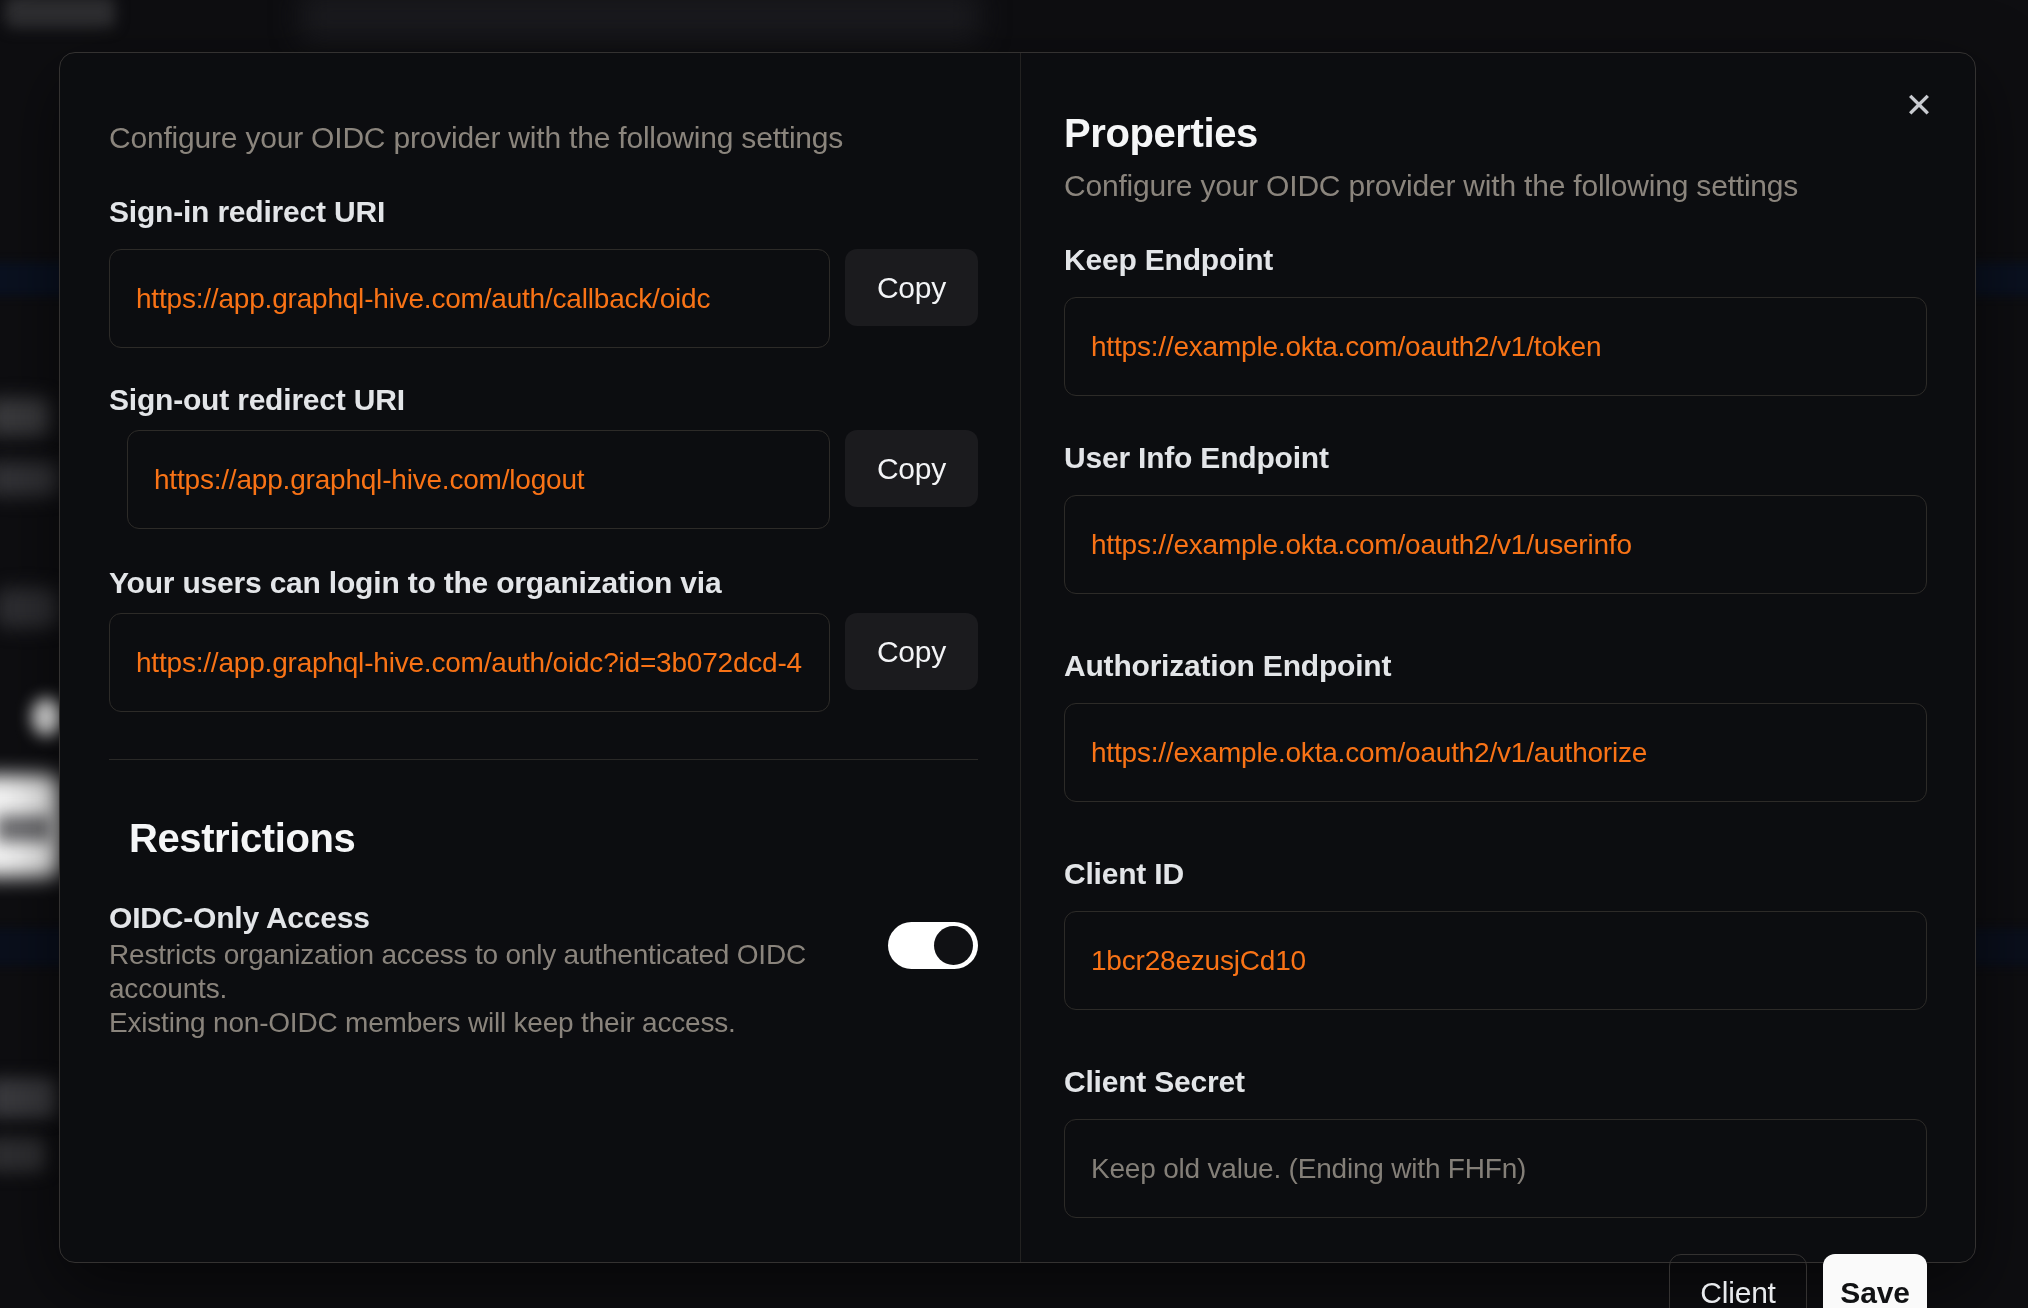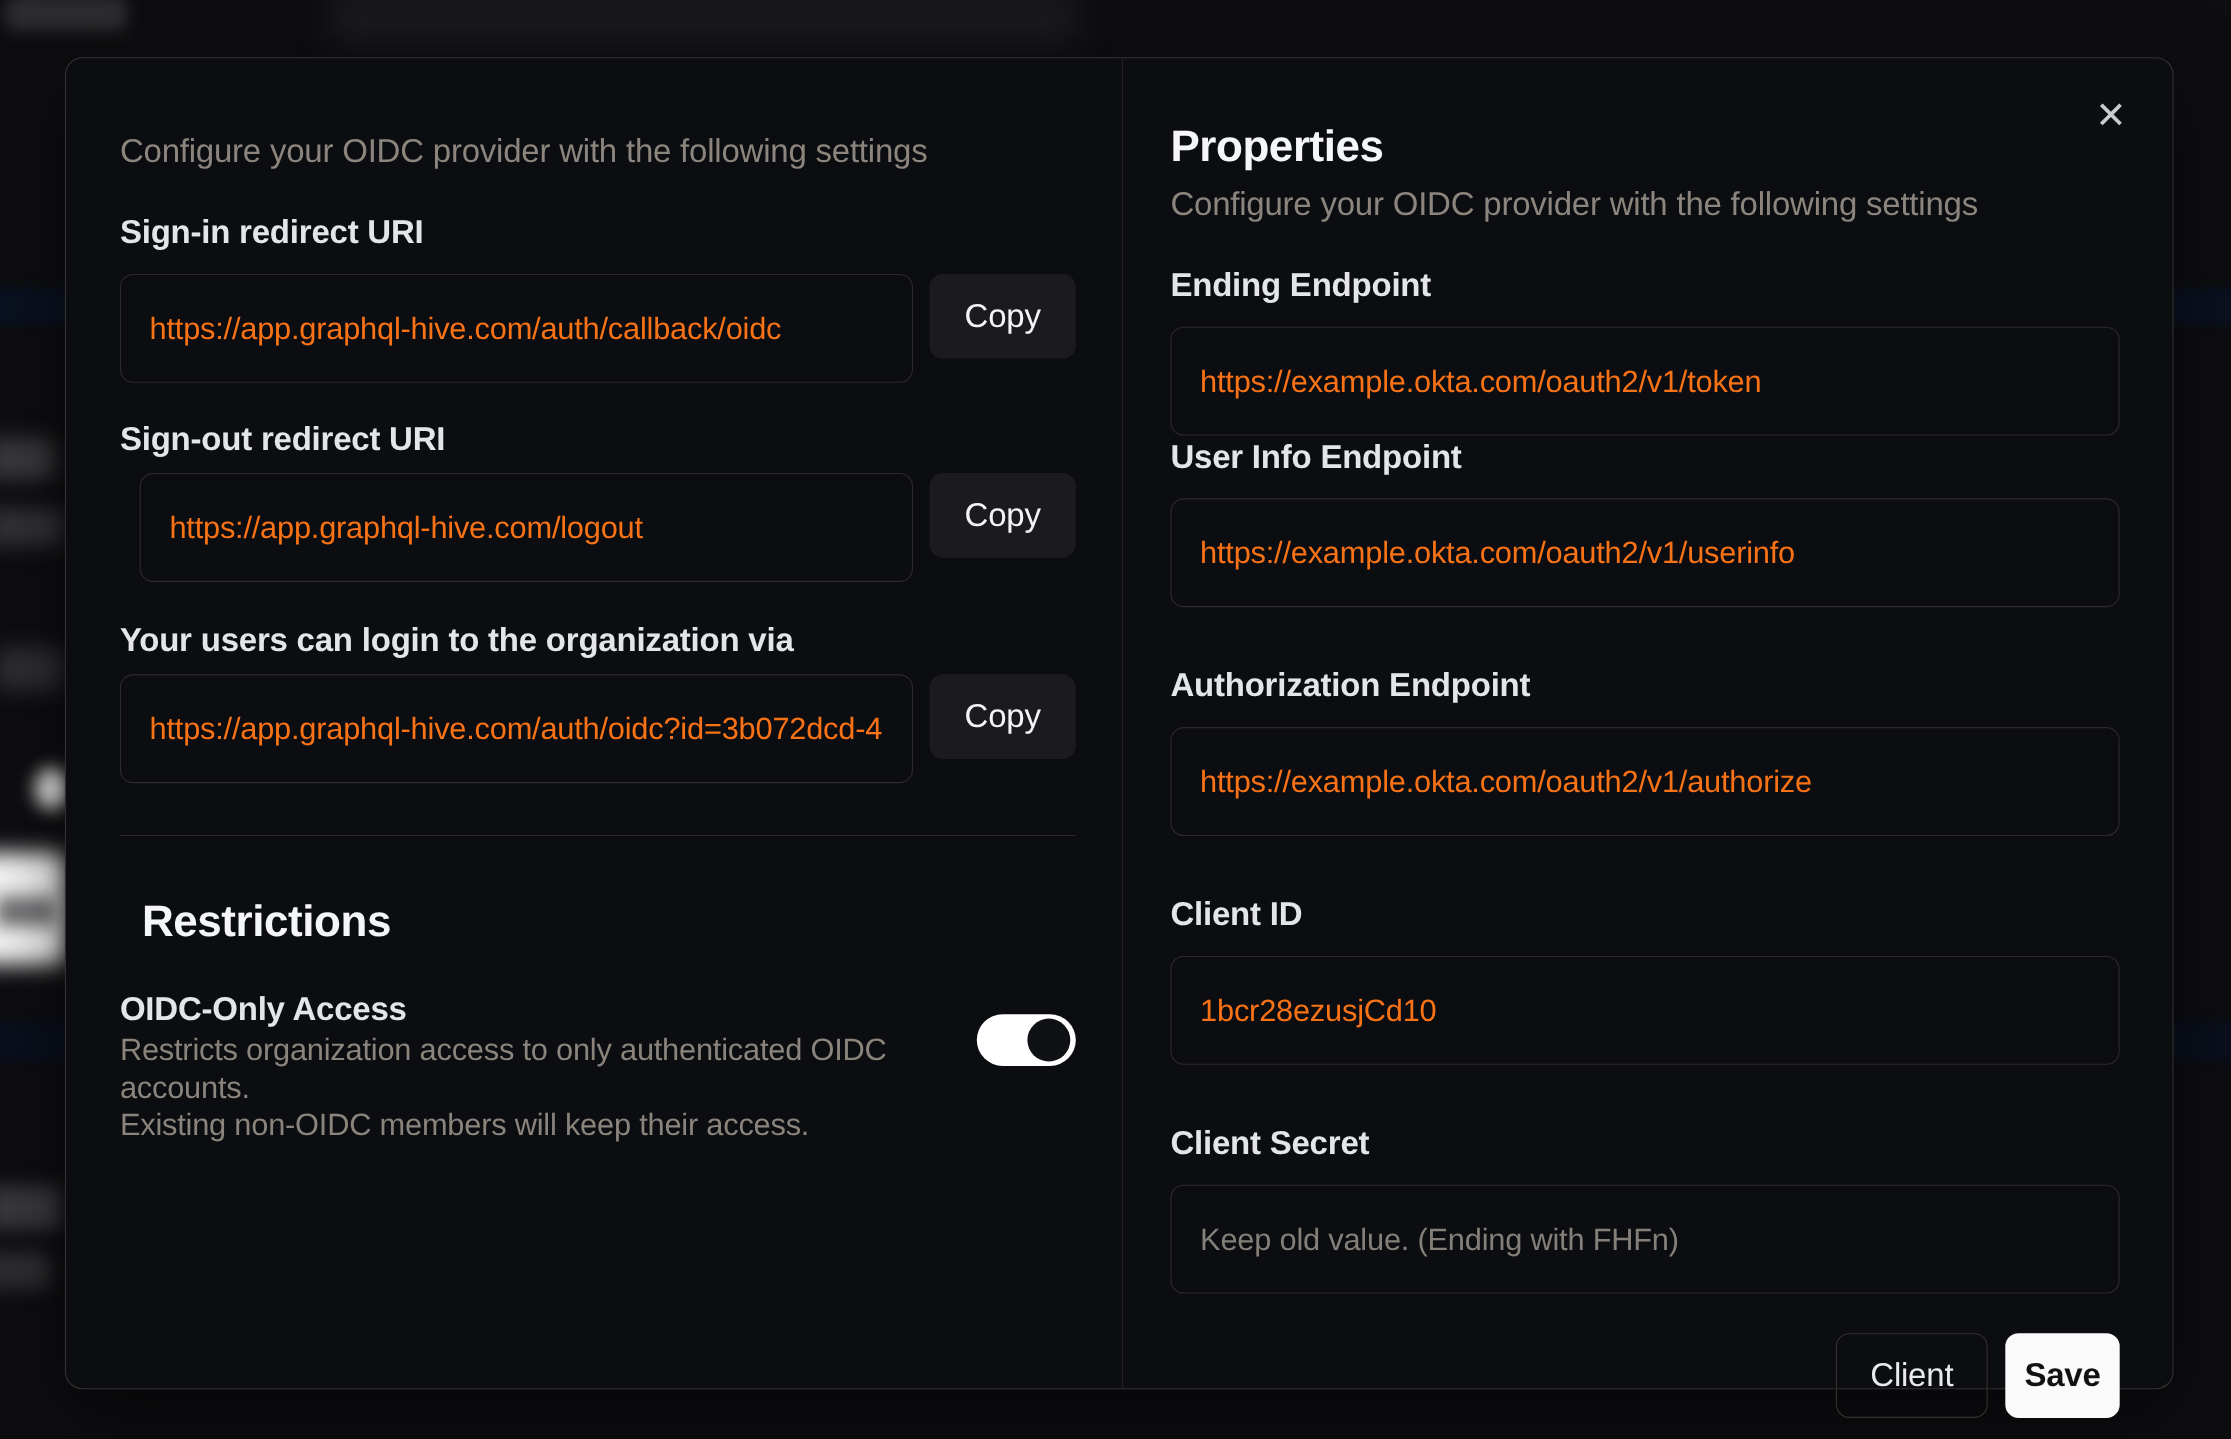--- a/index.html
+++ b/index.html
@@ -92,21 +92,21 @@
     width:90px; height:47px; border-radius:24px;
     background:#ffffff; border:none; cursor:pointer;
   }
   .toggle-knob {
     position:absolute; top:4px; right:5px;
     width:39px; height:39px; border-radius:50%;
     background:#101114;
   }
 
   
-  .r-label-2 { }
+  .r-label-2 { margin-top:42px; }
   .r-label-n { margin-top:52px; }
   .r-input-n { margin-top:17px; }
 
   .footer-row {
     margin-top:36px;
     display:flex; justify-content:flex-end; gap:16px;
   }
   .btn {
     height:77px; border-radius:12px;
     font-family:"Liberation Sans", sans-serif;
@@ -183,21 +183,21 @@
       <button class="toggle" aria-checked="true">
         <span class="toggle-knob"></span>
       </button>
     </div>
   </div>
 
   <div class="col-right">
     <div class="h2">Properties</div>
     <div class="subtitle">Configure your OIDC provider with the following settings</div>
 
-    <div class="field-label mt-label-1">Ending Endpoint</div>
+    <div class="field-label mt-label-1">Keep Endpoint</div>
     <input class="text-input mt-input-1" type="text" value="https://example.okta.com/oauth2/v1/token" style="">
 
     <div class="field-label r-label-2">User Info Endpoint</div>
     <input class="text-input r-input-n" type="text" value="https://example.okta.com/oauth2/v1/userinfo" style="">
 
     <div class="field-label r-label-n">Authorization Endpoint</div>
     <input class="text-input r-input-n" type="text" value="https://example.okta.com/oauth2/v1/authorize" style="">
 
     <div class="field-label r-label-n">Client ID</div>
     <input class="text-input r-input-n" type="text" value="1bcr28ezusjCd10" style="">

